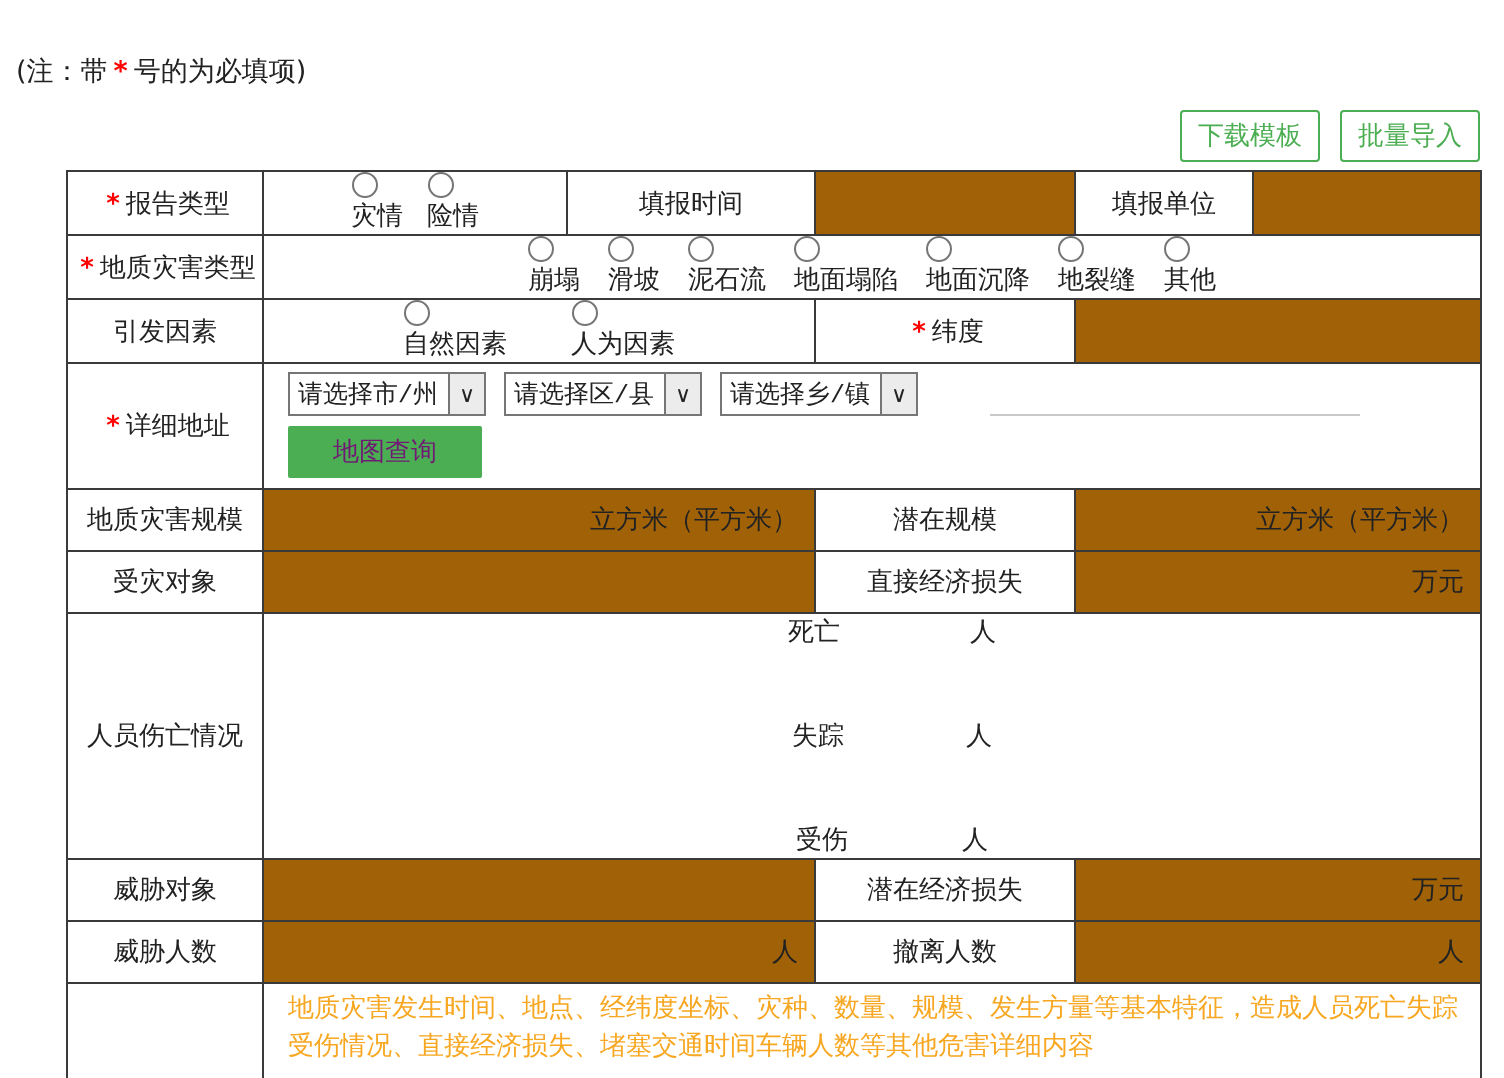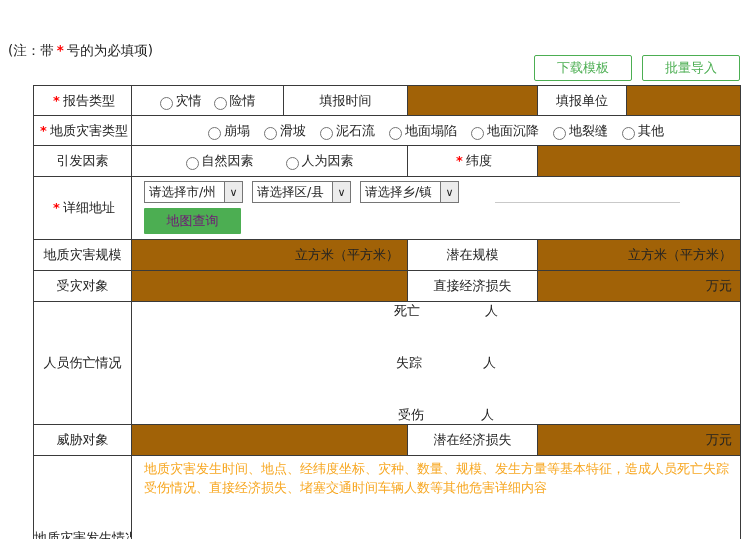--- a/index.html
+++ b/index.html
@@ -6,43 +6,43 @@
     --green:#4cae52;
     --red:#ff0000;
     --orange:#f7a721;
     --border:#3a3a3a;
   }
   *{margin:0;padding:0;box-sizing:border-box;}
   html,body{width:752px;height:539px;overflow:hidden;background:#fff;
     font-family:"DejaVu Sans","Liberation Sans",sans-serif;font-size:13px;color:#333;}
   .stage{position:relative;width:752px;height:539px;overflow:hidden;}
 
-  .note{position:absolute;left:8px;top:42px;font-size:13.5px;color:#222;white-space:nowrap;}
+  .note{position:absolute;left:8px;top:27px;font-size:13.5px;color:#222;white-space:nowrap;}
   .req{color:var(--red);margin:0 3px;font-weight:bold;}
 
   .toolbar{position:absolute;top:55px;right:12px;display:flex;gap:10px;}
   .btn-outline{border:1px solid var(--green);color:var(--green);background:#fff;
-    min-width:66px;height:26px;padding:0 22px;font-size:13px;border-radius:2px;
+    min-width:66px;height:26px;padding:0 8px;font-size:13px;border-radius:2px;
     display:flex;align-items:center;justify-content:center;cursor:pointer;}
 
   table{position:absolute;left:33px;top:85px;border-collapse:collapse;table-layout:fixed;width:707px;background:#fff;}
   td{border:1px solid var(--border);font-size:13px;color:#222;padding:0;vertical-align:middle;height:30px;overflow:hidden;}
   td.lbl{text-align:center;white-space:nowrap;}
   td.input-cell{background:#a16207;font-family:Liberation Serif, serif;}
   .unit-cell{text-align:right;padding-right:8px;}
 
   .radio-row{display:flex;align-items:center;justify-content:center;gap:14px;}
-  .radio{display:inline-flex;align-items:flex-end;cursor:pointer;white-space:nowrap;}
+  .radio{display:inline-flex;align-items:flex-start;cursor:pointer;white-space:nowrap;flex-direction:column;}
   .rb{width:13px;height:13px;border:1px solid #757575;border-radius:50%;background:#fff;
     display:inline-block;margin-right:3px;flex:none;}
 
   .addr-wrap{padding:4px 0 5px 0;}
   .addr-selects{display:flex;align-items:center;gap:9px;padding-left:12px;}
   .select{display:inline-flex;align-items:stretch;border:1px solid #767676;height:22px;background:#fff;cursor:pointer;}
-  .sel-text{padding:2px 3px 0 4px;font-size:12.5px;width:79px;white-space:nowrap;overflow:hidden;}
+  .sel-text{padding:2px 3px 0 4px;font-size:12.5px;width:79px;white-space:nowrap;overflow:hidden;font-family:Liberation Mono, monospace;}
   .sel-arrow{width:18px;border-left:1px solid #767676;background:#ececec;
     display:flex;align-items:center;justify-content:center;font-size:11px;color:#222;}
   .sel-arrow::before{content:"∨";}
   .ul-input{width:185px;height:18px;border-bottom:1px solid #c9c9c9;margin-left:27px;align-self:flex-end;}
   .btn-map{background:var(--green);color:#701a75;width:97px;height:26px;margin:5px 0 0 12px;
     display:flex;align-items:center;justify-content:center;font-size:13px;cursor:pointer;border-radius:1px;}
 
   .cas{display:flex;align-items:center;padding-left:20px;gap:34px;flex-direction:column;}
   .cas-group{display:flex;justify-content:space-between;align-items:center;}
   .cas-g1{width:104px;}.cas-g2{width:100px;}.cas-g3{width:96px;}
@@ -213,20 +213,26 @@
       </td>
     </tr>
 
     <tr style="height:31px;">
       <td class="lbl">威胁对象</td>
       <td colspan="2" class="input-cell"></td>
       <td class="lbl">潜在经济损失</td>
       <td colspan="2" class="input-cell unit-cell"><span>万元</span></td>
     </tr>
 
+    <tr style="height:31px;">
+      <td class="lbl">威胁人数</td>
+      <td colspan="2" class="input-cell unit-cell"><span>人</span></td>
+      <td class="lbl">撤离人数</td>
+      <td colspan="2" class="input-cell unit-cell"><span>人</span></td>
+    </tr>
 
     <tr>
       <td class="lbl tall-label">地质灾害发生情况</td>
       <td colspan="5" class="situation-cell">
         <div class="ph">地质灾害发生时间、地点、经纬度坐标、灾种、数量、规模、发生方量等基本特征，造成人员死亡失踪受伤情况、直接经济损失、堵塞交通时间车辆人数等其他危害详细内容</div>
       </td>
     </tr>
   </tbody>
     </table>
 

